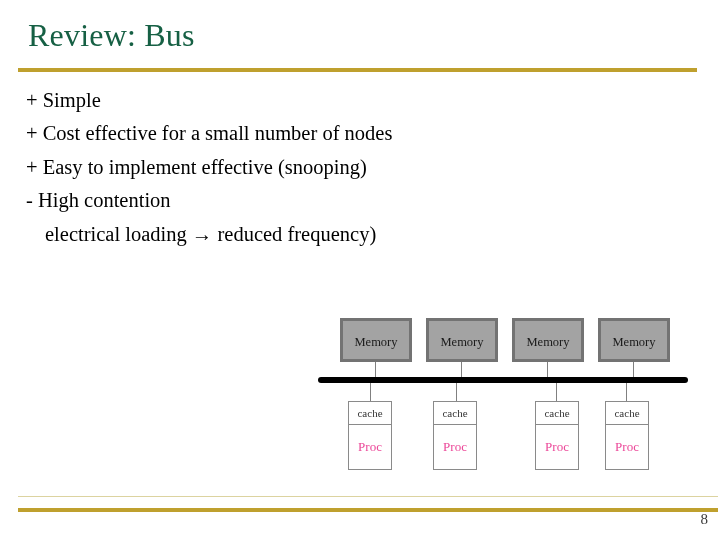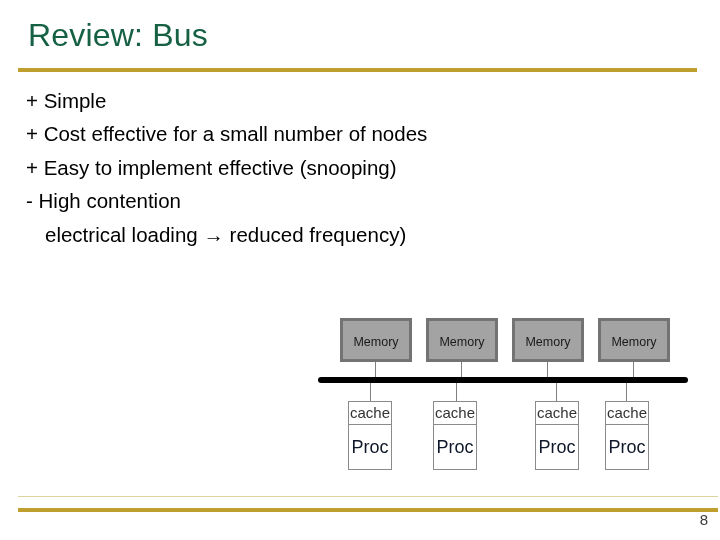--- a/index.html
+++ b/index.html
@@ -2,21 +2,21 @@
 <html><head>
 <meta charset="utf-8">
 <style>
   html, body { margin: 0; padding: 0; background: #ffffff; }
   .slide {
     position: relative;
     width: 720px;
     height: 540px;
     background: #ffffff;
     overflow: hidden;
-    font-family: Liberation Sans, sans-serif;
+    font-family: Liberation Serif, serif;
   }
   .title {
     position: absolute;
     left: 28px;
     top: 17px;
     margin: 0;
     font-size: 32px;
     font-weight: 500;
     letter-spacing: 0.2px;
     color: #166044;
@@ -78,33 +78,33 @@
     position: absolute;
     top: 401px;
     width: 44px;
   }
   .cache {
     height: 24px;
     border: 1px solid #8a8a8a;
     box-sizing: border-box;
     text-align: center;
     line-height: 22px;
-    font-size: 15px;
+    font-size: 11px;
     color: #333;
     background: #ffffff;
   }
   .proc {
     height: 46px;
     margin-top: -1px;
     border: 1px solid #8a8a8a;
     box-sizing: border-box;
     text-align: center;
     line-height: 44px;
-    font-size: 18px;
-    color: #0f172a;
+    font-size: 13px;
+    color: #ec4899;
     background: #ffffff;
   }
   .footer-thin {
     position: absolute;
     left: 18px;
     top: 496px;
     width: 700px;
     height: 1px;
     background: #DCD3A0;
   }

